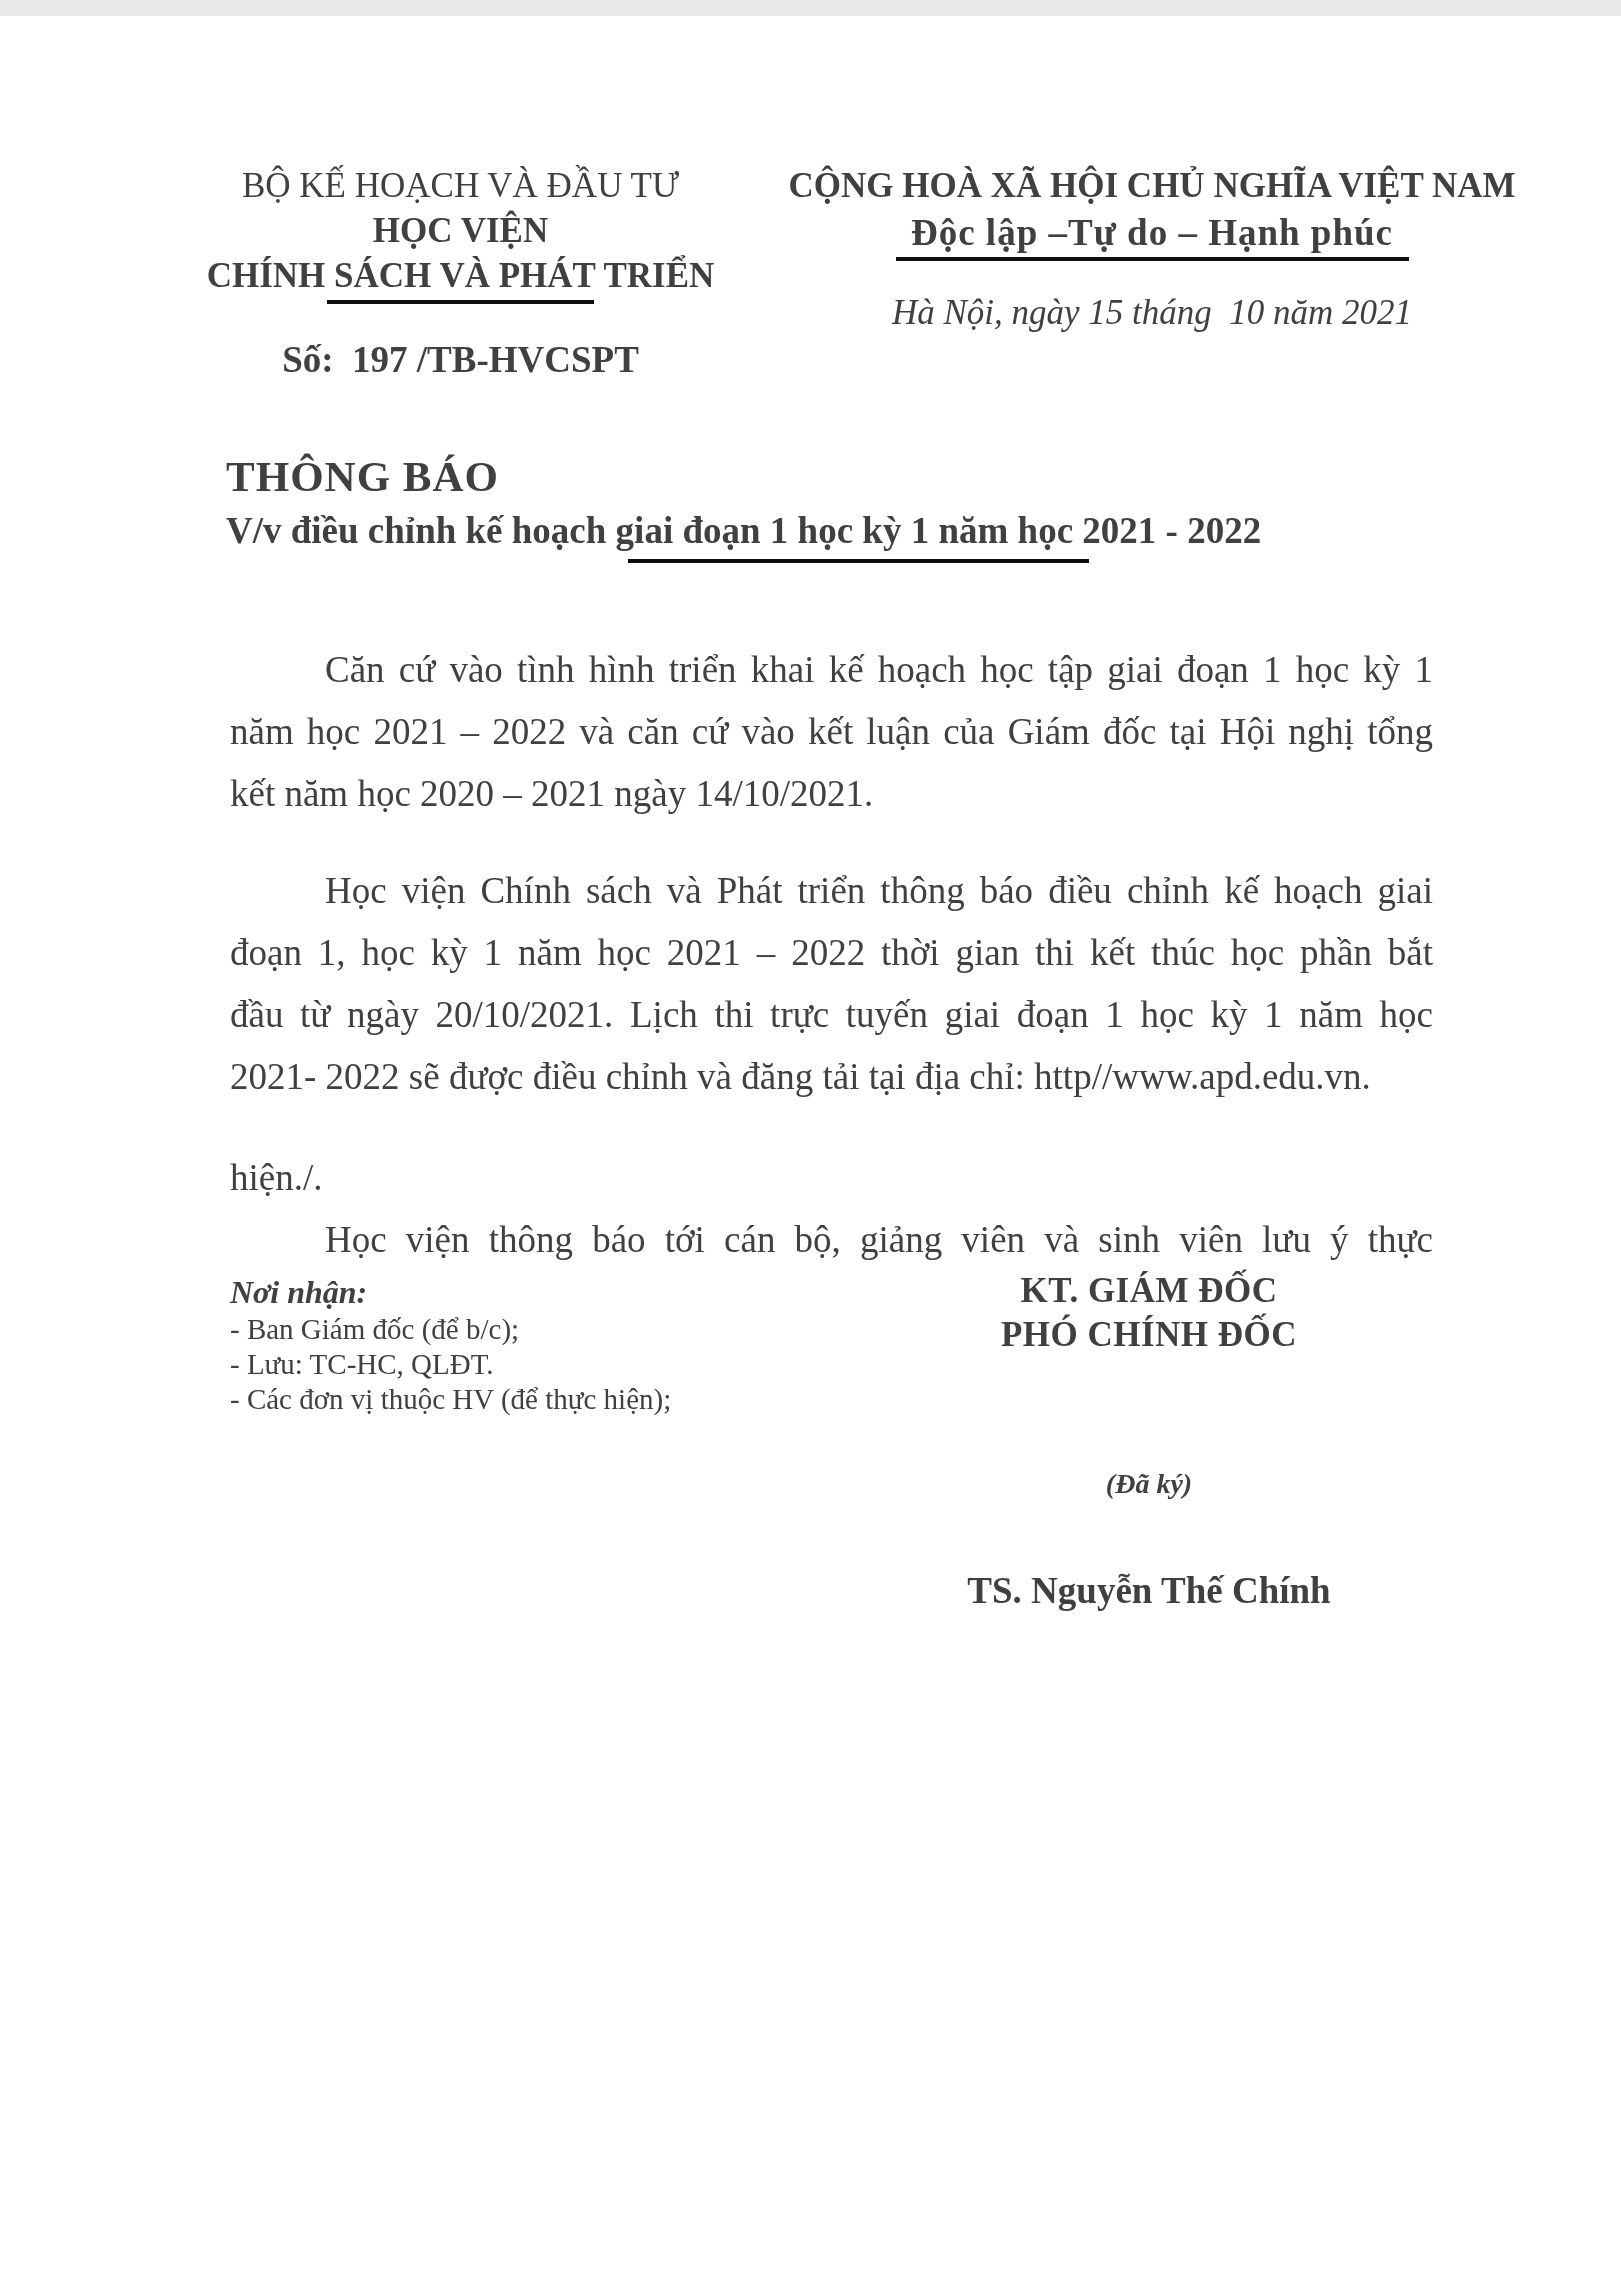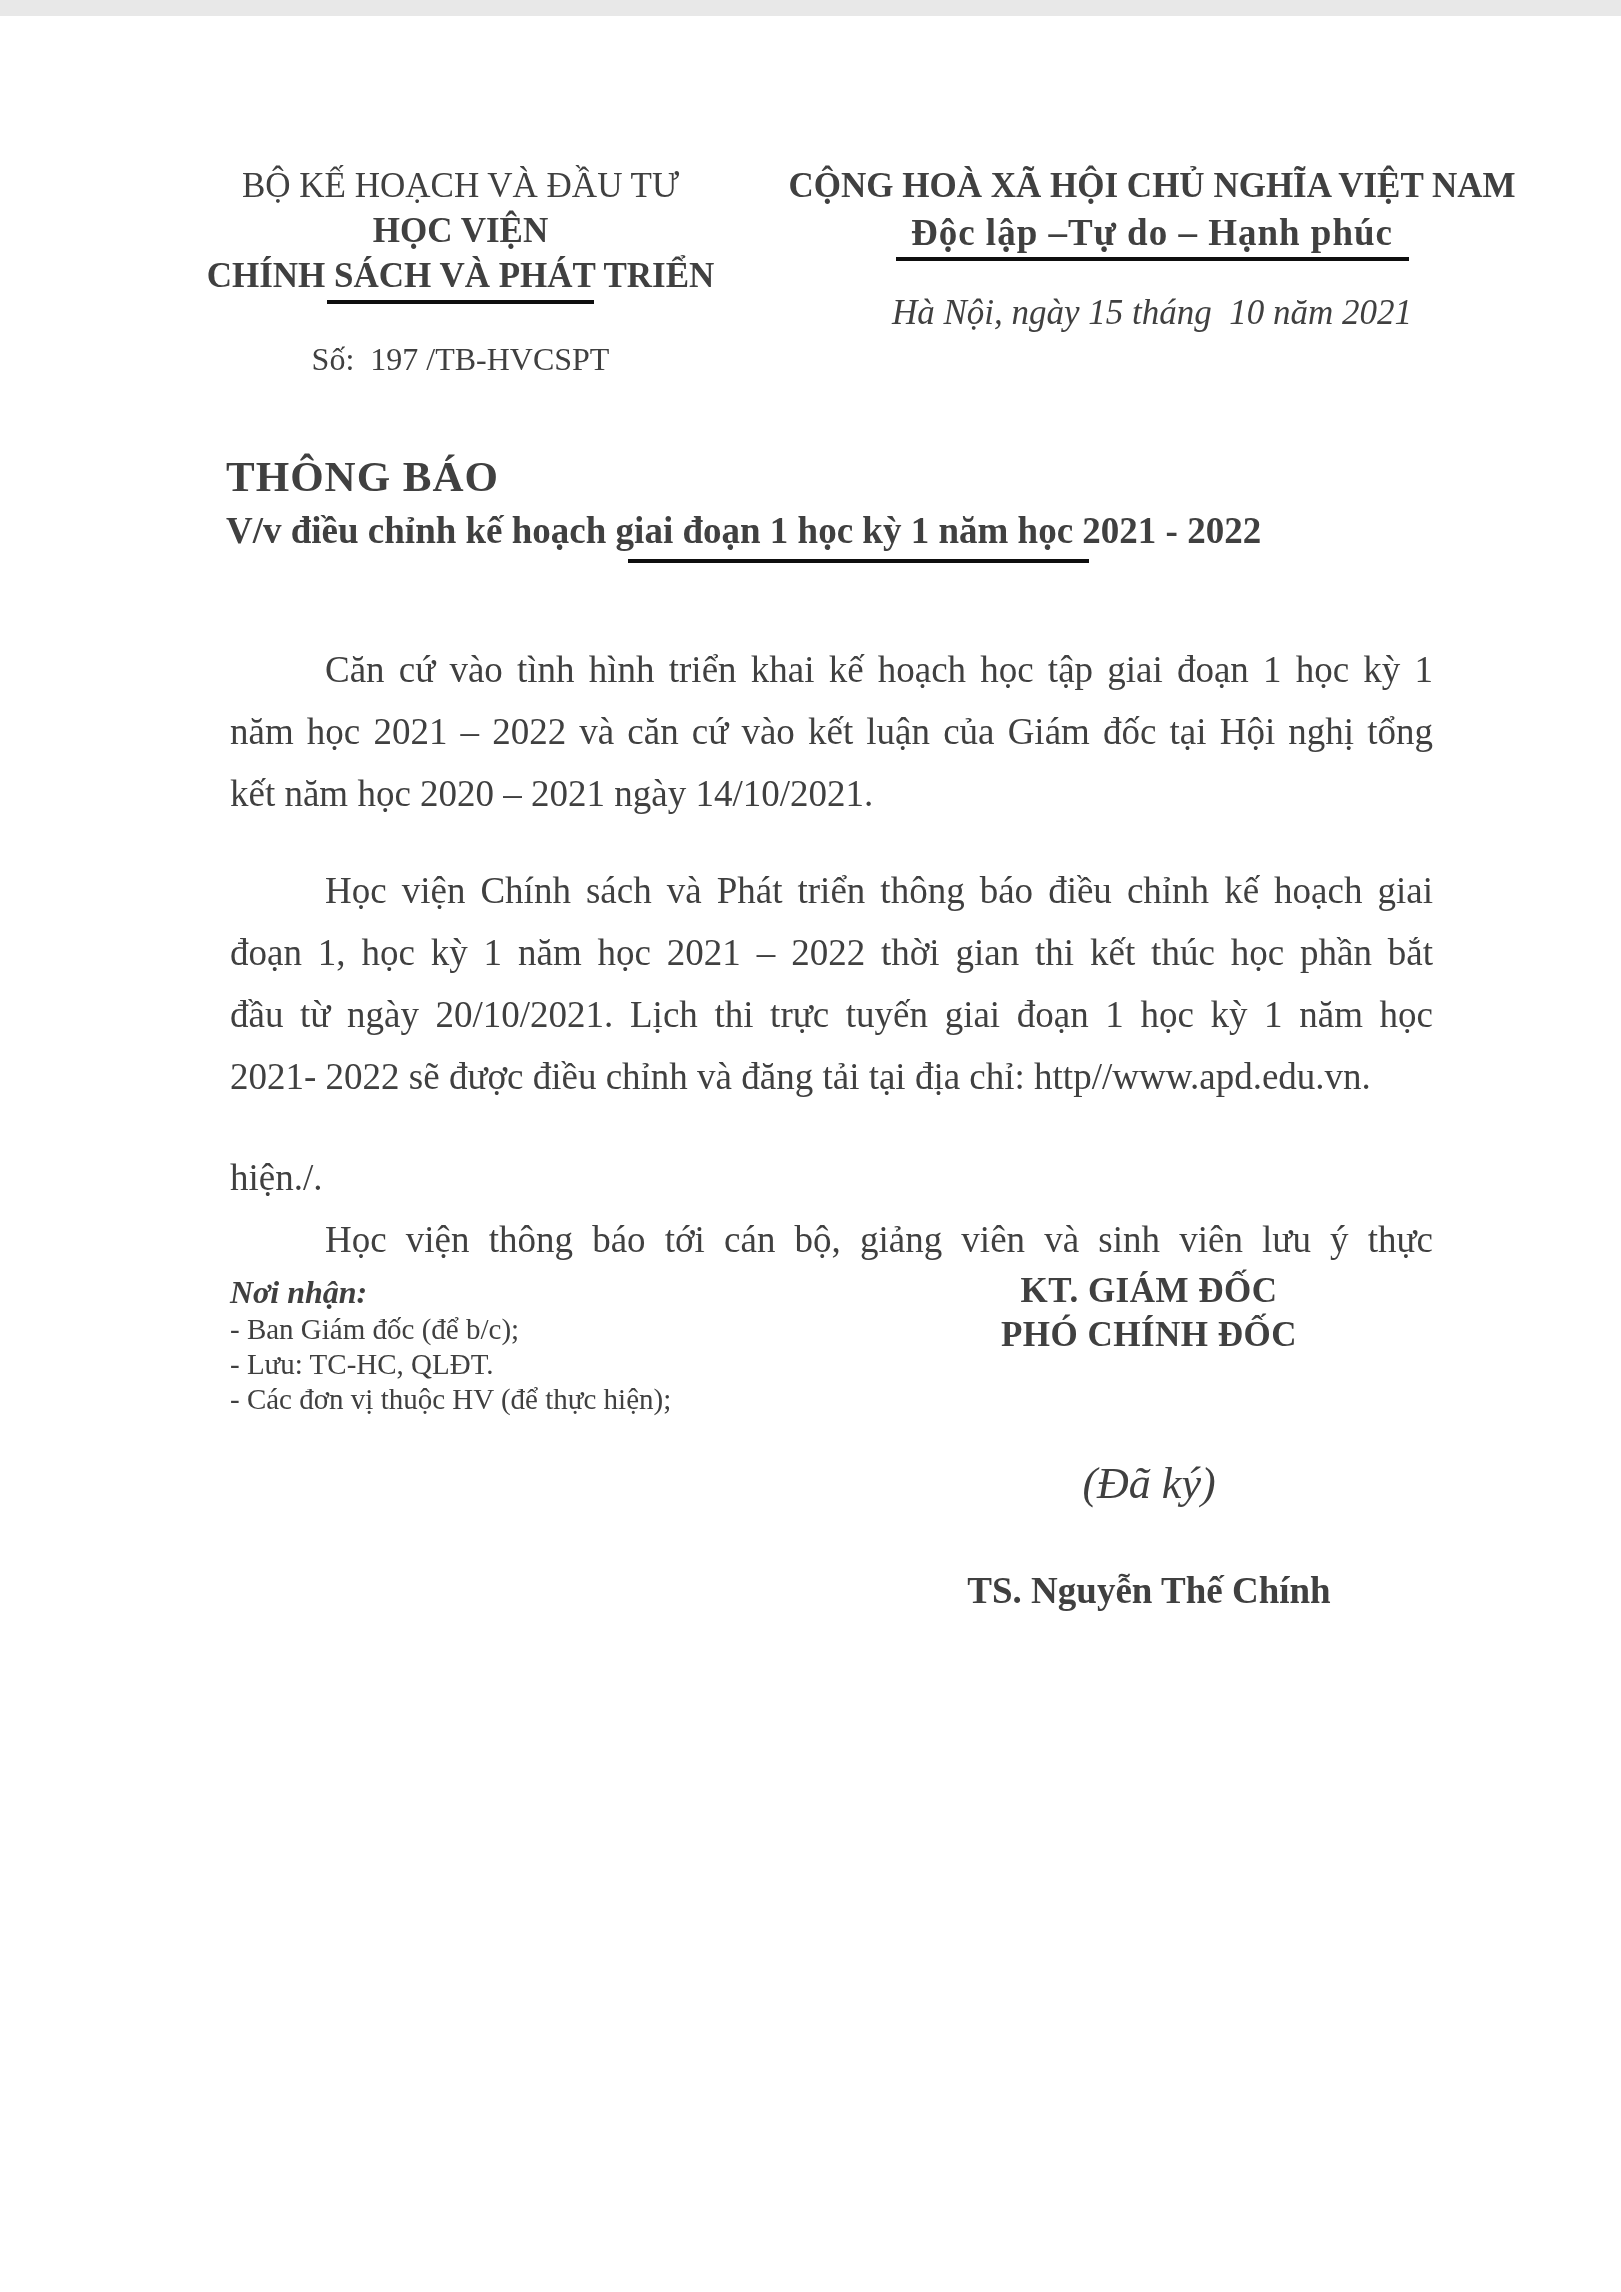--- a/index.html
+++ b/index.html
@@ -21,21 +21,21 @@
     text-align:center;font-size:35px;line-height:45px;
   }
   .header-right{
     position:absolute;left:765px;top:147px;width:774px;
     text-align:center;font-size:35px;line-height:45px;
   }
   .motto{font-size:37px;line-height:49px;letter-spacing:1px;}
   .rule{height:3.9px;background:#0e0e0e;}
   .rule-left{width:267px;margin:2px auto 0;}
   .rule-right{width:513px;margin:0 auto;}
-  .doc-number{margin-top:33px;font-size:32px;}
+  .doc-number{margin-top:33px;font-size:37px;font-weight:bold;}
   .place-date{margin-top:29px;font-size:35px;font-style:italic;line-height:45px;}
 
   
   .doc-title{
     position:absolute;left:226px;top:433px;width:1203px;text-align:left;
   }
   .title-main{font-size:43px;font-weight:bold;line-height:55px;letter-spacing:1px;}
   .title-sub{font-size:37px;font-weight:bold;line-height:53px;}
   .rule-title{width:461px;margin-left:402px;margin-top:2px;}
 
@@ -55,21 +55,21 @@
     position:absolute;left:230px;top:1257px;width:510px;text-align:left;
   }
   .recip-label{font-size:32px;font-weight:bold;font-style:italic;line-height:39px;}
   .recip-item{font-size:29px;line-height:35px;}
 
   
   .footer-right{
     position:absolute;left:882px;top:1253px;width:534px;text-align:center;
   }
   .sign-line{font-size:35px;font-weight:bold;line-height:44px;letter-spacing:0.5px;}
-  .signed-note{margin-top:104px;font-size:44px;font-weight:normal;font-style:italic;line-height:45px;}
+  .signed-note{margin-top:104px;font-size:28px;font-weight:bold;font-style:italic;line-height:45px;}
   .signer{margin-top:61px;font-size:37px;font-weight:bold;line-height:47px;}
 </style>
 </head>
 <body>
 
 <div class="page">
 
   <div class="header-left">
     <div>BỘ KẾ HOẠCH VÀ ĐẦU TƯ</div>
     <div class="b">HỌC VIỆN</div>

